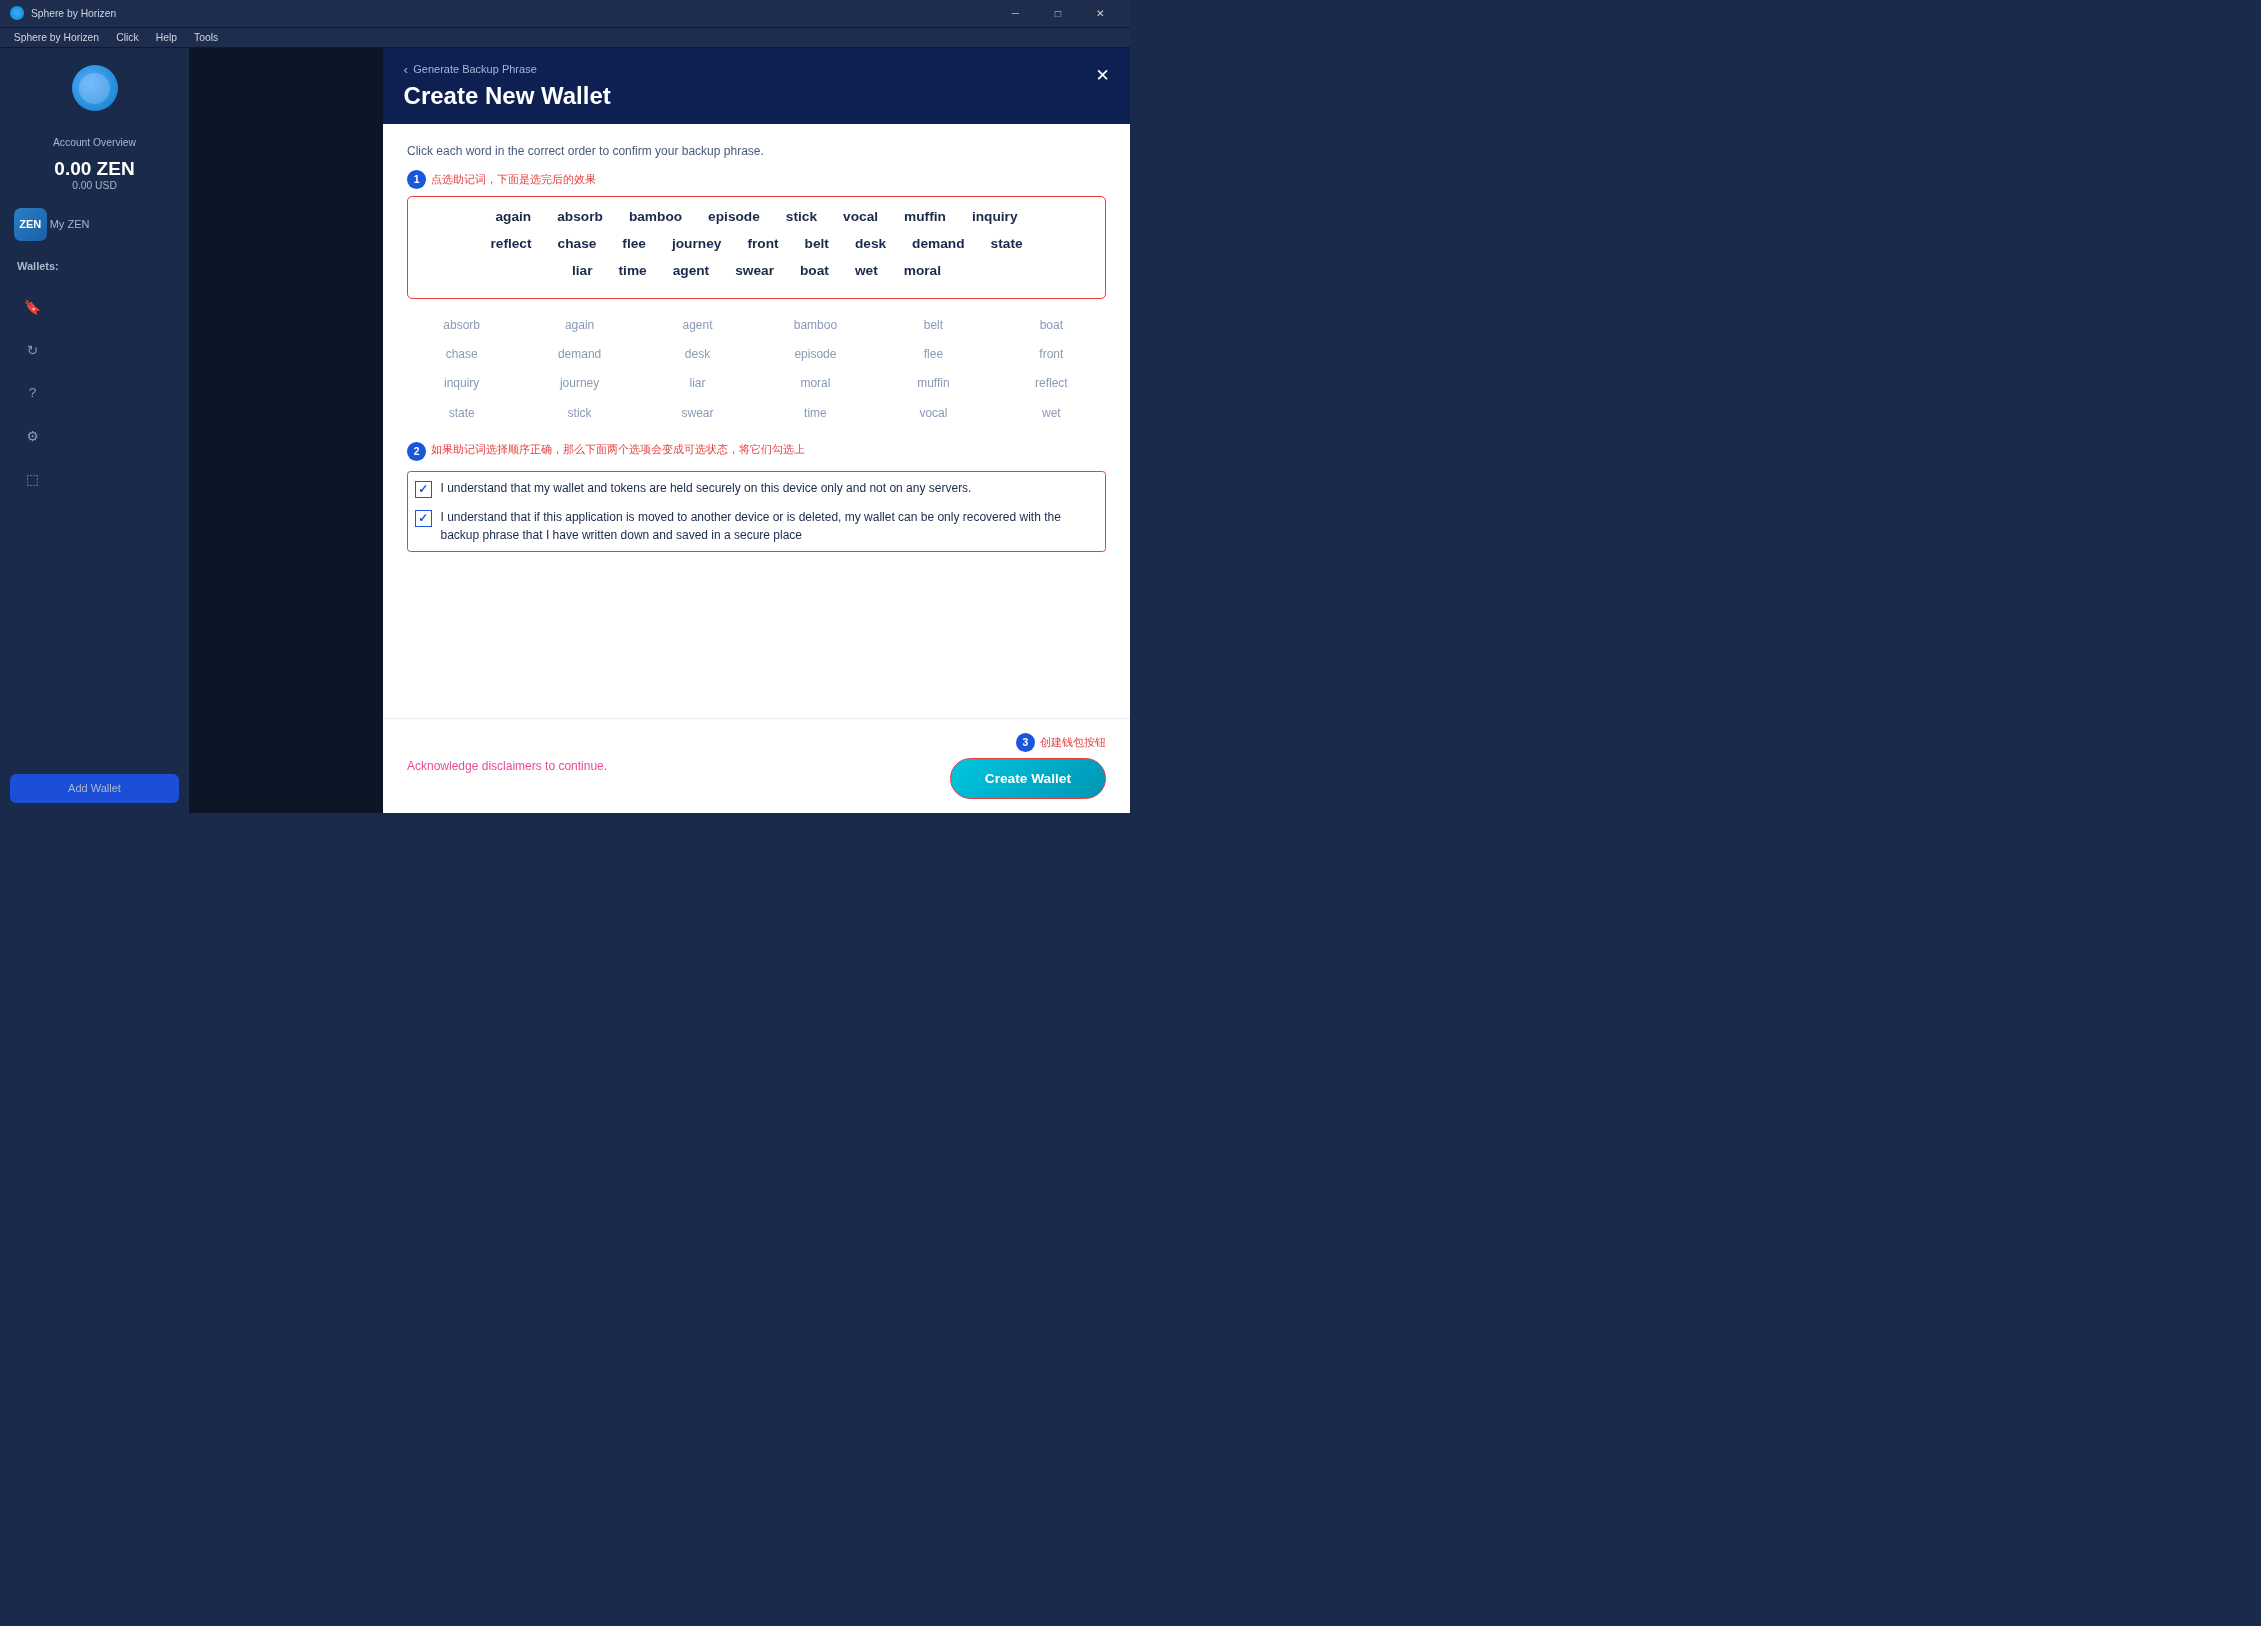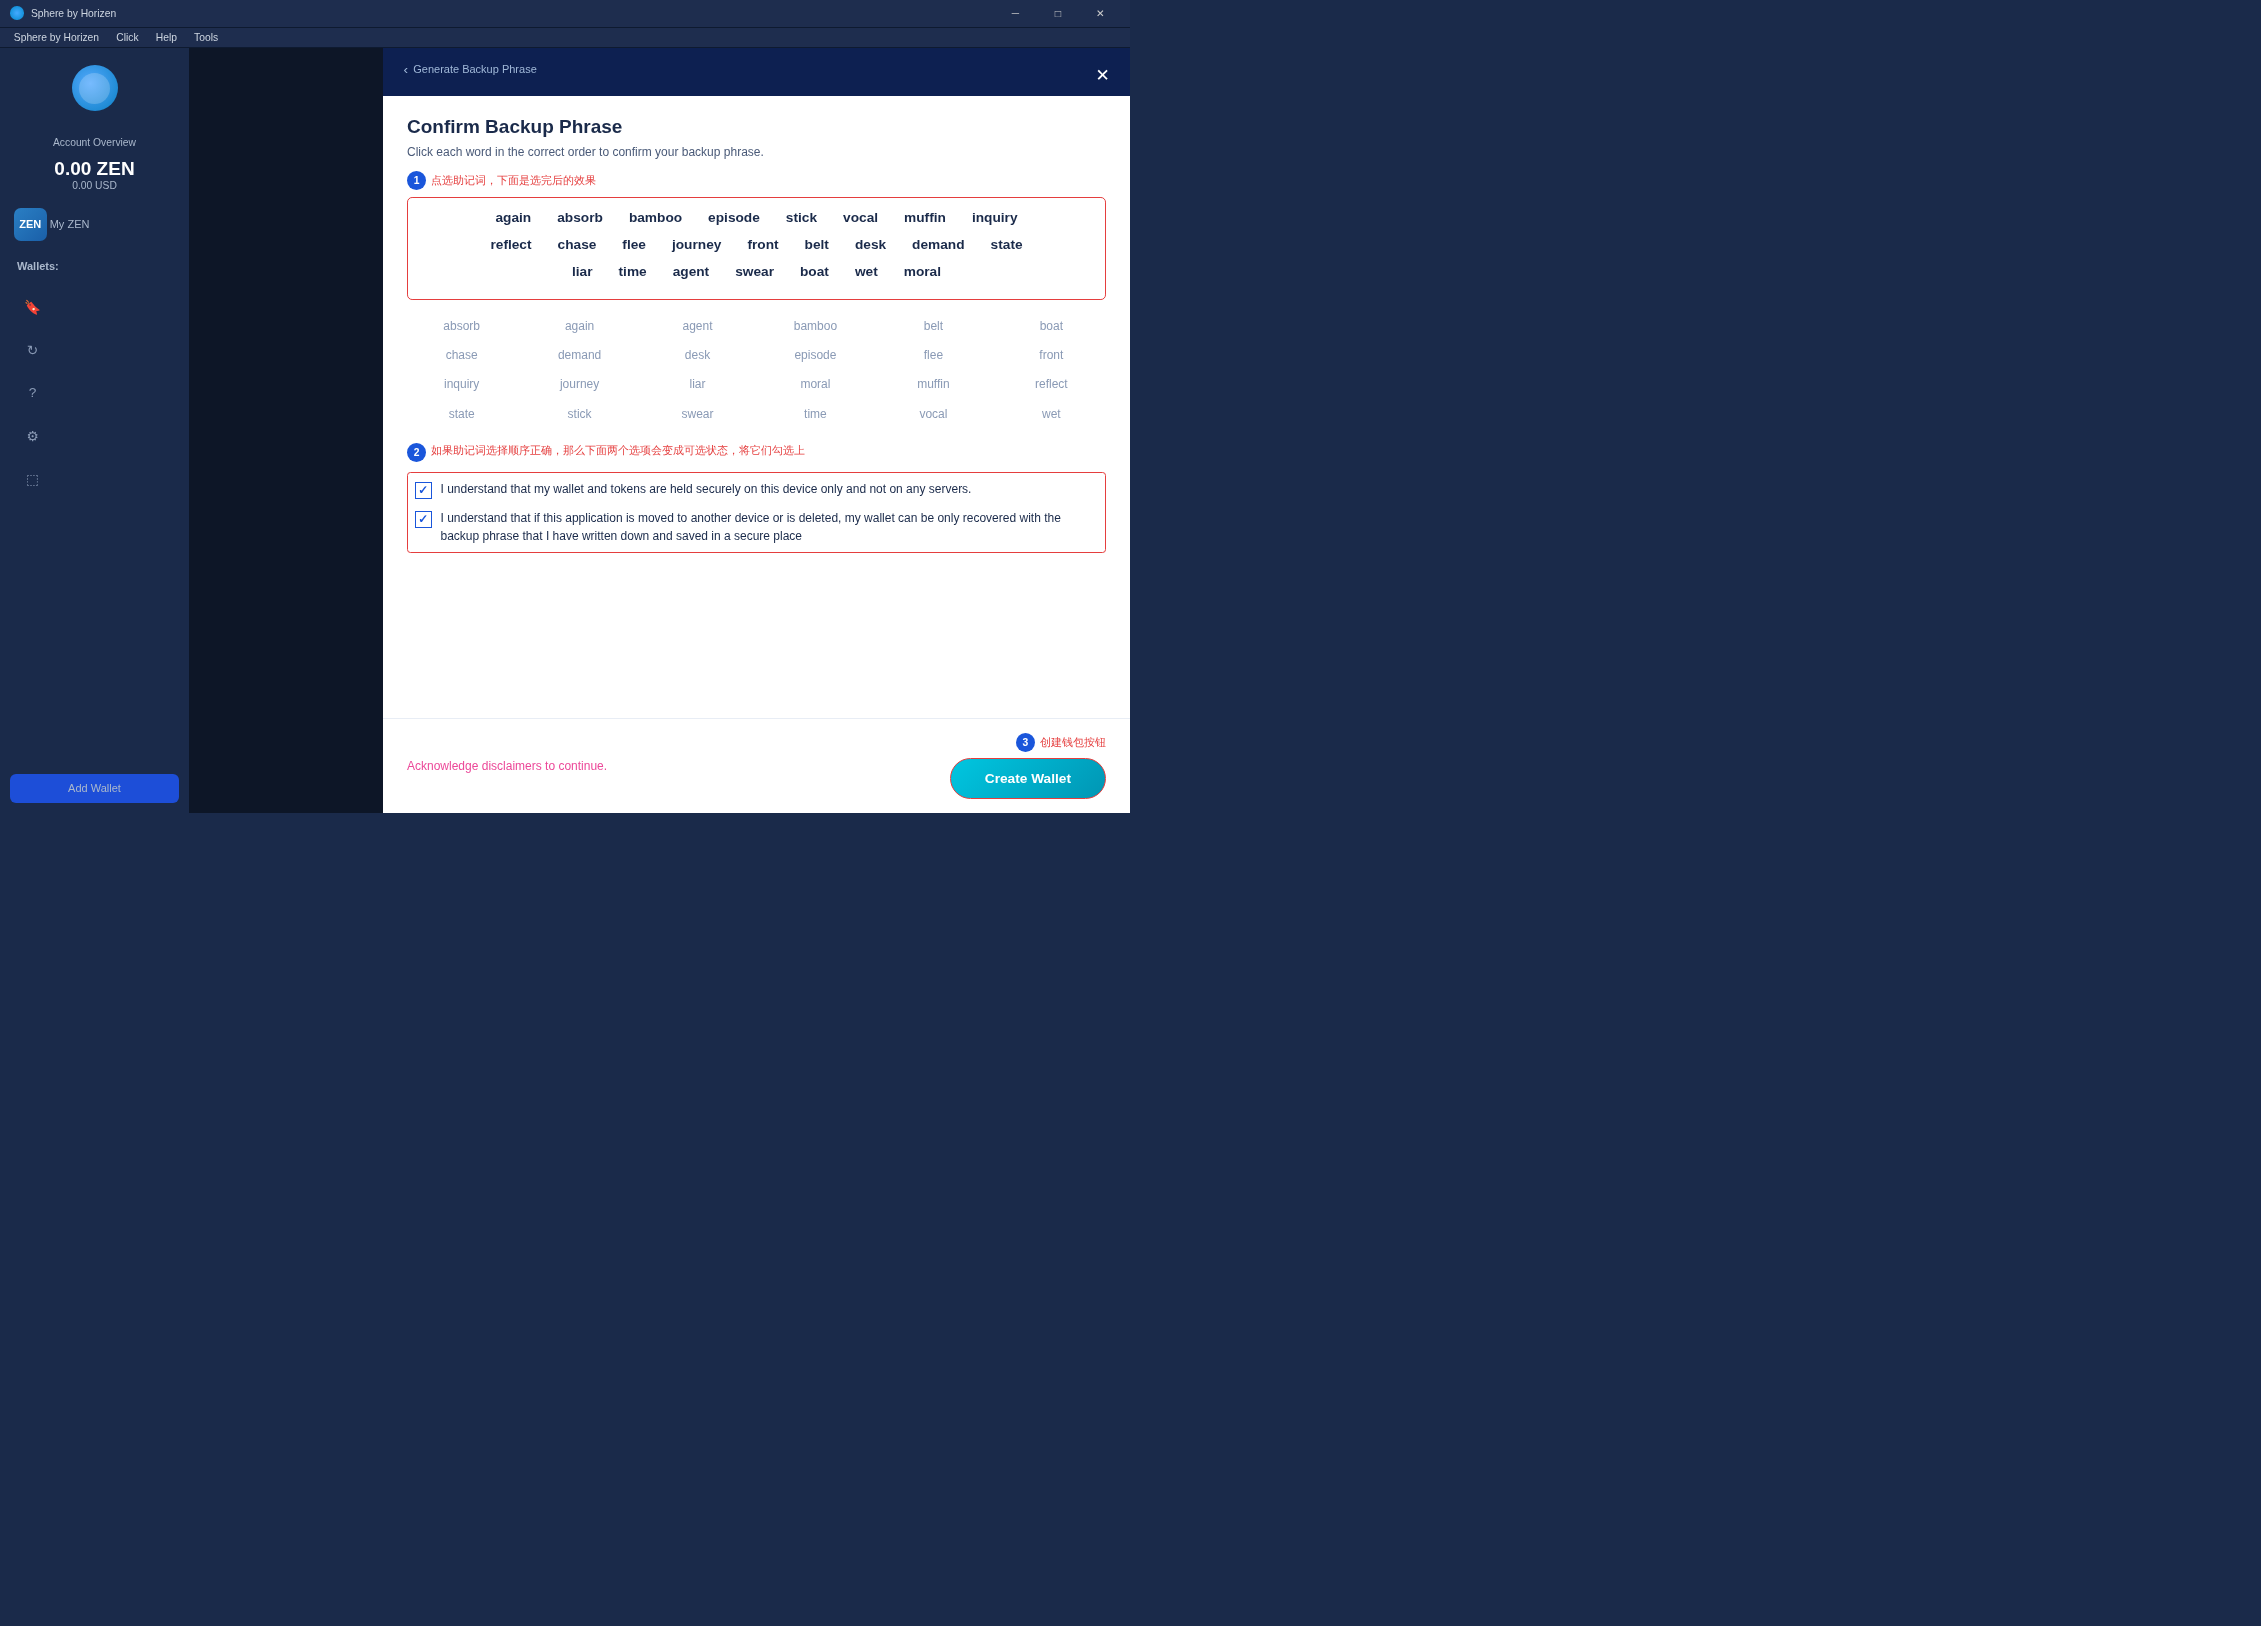--- a/index.html
+++ b/index.html
@@ -498,26 +498,26 @@
     </div>
 
     <div class="modal-overlay">
       <div class="modal-panel">
 
         <div class="modal-header">
           <div class="modal-back-row">
             <span style="cursor:pointer;font-size:13.7px;">‹</span>
             <span>Generate Backup Phrase</span>
           </div>
+          <div class="modal-title">Create New Wallet</div>
           <button class="modal-close-btn">✕</button>
         </div>
 
         <div class="modal-body">
 
-          <div class="confirm-title">Confirm Backup Phrase</div>
           <div class="confirm-subtitle">Click each word in the correct order to confirm your backup phrase.</div>
 
           
           <div class="annotation">
             <div class="annotation-badge">1</div>
             <span class="annotation-text">点选助记词，下面是选完后的效果</span>
           </div>
 
           
           <div class="word-grid-selected">

